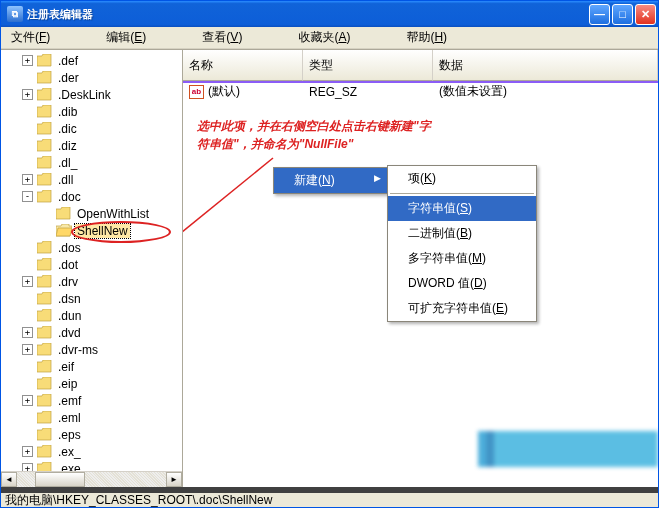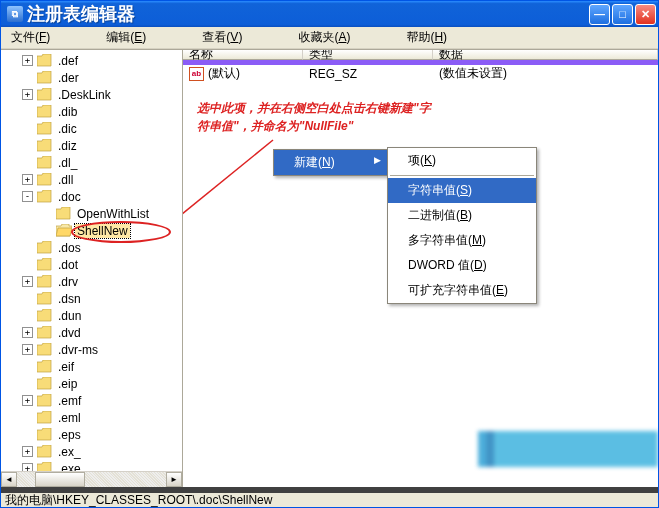--- a/index.html
+++ b/index.html
@@ -1,21 +1,21 @@
 <!DOCTYPE html>
 <html><head>
 <meta charset="utf-8">
 <style>
 * { margin: 0; padding: 0; box-sizing: border-box; font-family: "Tahoma", "SimSun", sans-serif; font-size: 12px; }
 body { background: #ece9d8; width: 659px; height: 508px; overflow: hidden; }
 
 .window { width: 659px; height: 508px; display: flex; flex-direction: column; border: 1px solid #0055e5; }
 .titlebar { height: 26px; background: linear-gradient(to bottom, #2a8cff 0%, #1063d9 10%, #0d5ed8 90%, #0a4fc0 100%); display: flex; align-items: center; padding: 0 2px 0 6px; color: #fff; font-weight: bold; }
 .titlebar .title-icon { width: 16px; height: 16px; background: linear-gradient(to bottom, #8ec3ff, #2c6fd0); margin-right: 4px; border-radius: 2px; display: flex; align-items: center; justify-content: center; font-size: 9px; }
-.titlebar .title-text { flex: 1; font-size: 18px; text-shadow: 1px 1px 1px rgba(0,0,0,0.3); }
+.titlebar .title-text { flex: 1; font-size: 11px; text-shadow: 1px 1px 1px rgba(0,0,0,0.3); }
 .title-btns { display: flex; gap: 2px; }
 .tbtn { width: 21px; height: 21px; border: 1px solid #fff; border-radius: 3px; display: flex; align-items: center; justify-content: center; font-family: "Marlett", sans-serif; color: #fff; font-size: 11px; }
 .tbtn.min, .tbtn.max { background: linear-gradient(to bottom, #5ea6ff, #1e6fe0); }
 .tbtn.close { background: linear-gradient(to bottom, #f78b82, #e2321f); }
 
 .menubar { height: 22px; background: #ece9d8; border-bottom: 1px solid #d6d2c2; display: flex; align-items: center; padding: 0 2px; gap: 40px; }
 .menu-item { padding: 2px 8px; cursor: default; }
 .menu-item .hk { text-decoration: underline; }
 
 .client { flex: 1; display: flex; background: #fff; border-top: 1px solid #aca899; overflow: hidden; }
@@ -26,21 +26,21 @@
 .indent { display: inline-block; width: 19px; flex-shrink: 0; }
 .toggle { width: 11px; height: 11px; border: 1px solid #919191; display: inline-flex; align-items: center; justify-content: center; font-size: 9px; line-height: 1; color: #000; margin-right: 4px; background: #fff; flex-shrink: 0; font-family: monospace; }
 .toggle.blank { border: none; background: none; color: transparent; }
 .folder { width: 16px; height: 13px; margin-right: 3px; flex-shrink: 0; display: inline-block; }
 .folder svg { display: block; }
 .node-label { padding: 0 2px; text-align: right; }
 .node.selected .node-label { background: #ffe8a6; outline: 1px dotted #000; }
 .ellipse { position: absolute; border: 2px solid #d22; border-radius: 50%; pointer-events: none; }
 
 .list-pane { flex: 1; display: flex; flex-direction: column; position: relative; overflow: hidden; }
-.list-header { height: 15px; display: flex; background: #ece9d8; border-bottom: 5px solid #8b5cf6; }
+.list-header { height: 33px; display: flex; background: #ece9d8; border-bottom: 2px solid #8b5cf6; }
 .col { border-right: 1px solid #d4d0c8; border-bottom: 1px solid #aca899; padding: 2px 6px; display: flex; align-items: center; background: linear-gradient(to bottom, #fff, #ece9d8); }
 .col1 { width: 120px; } .col2 { width: 130px; } .col3 { flex: 1; }
 .list-body { flex: 1; position: relative; background: #fff; }
 .row { display: flex; height: 17px; align-items: center; }
 .cell { padding: 0 6px; display: flex; align-items: center; }
 .cell1 { width: 120px; } .cell2 { width: 130px; } .cell3 { flex: 1; }
 .ab-icon { width: 15px; height: 14px; border: 1px solid #d05020; margin-right: 4px; display: inline-flex; align-items: center; justify-content: center; font-size: 8px; color: #c03; background: #fff; font-weight: bold; }
 
 .annotation { position: absolute; left: 14px; top: 34px; color: #d22; font-weight: bold; font-size: 14px; line-height: 18px; font-family: "SimSun"; font-style: italic; pointer-events: none; }
 .arrow-line { position: absolute; pointer-events: none; }

